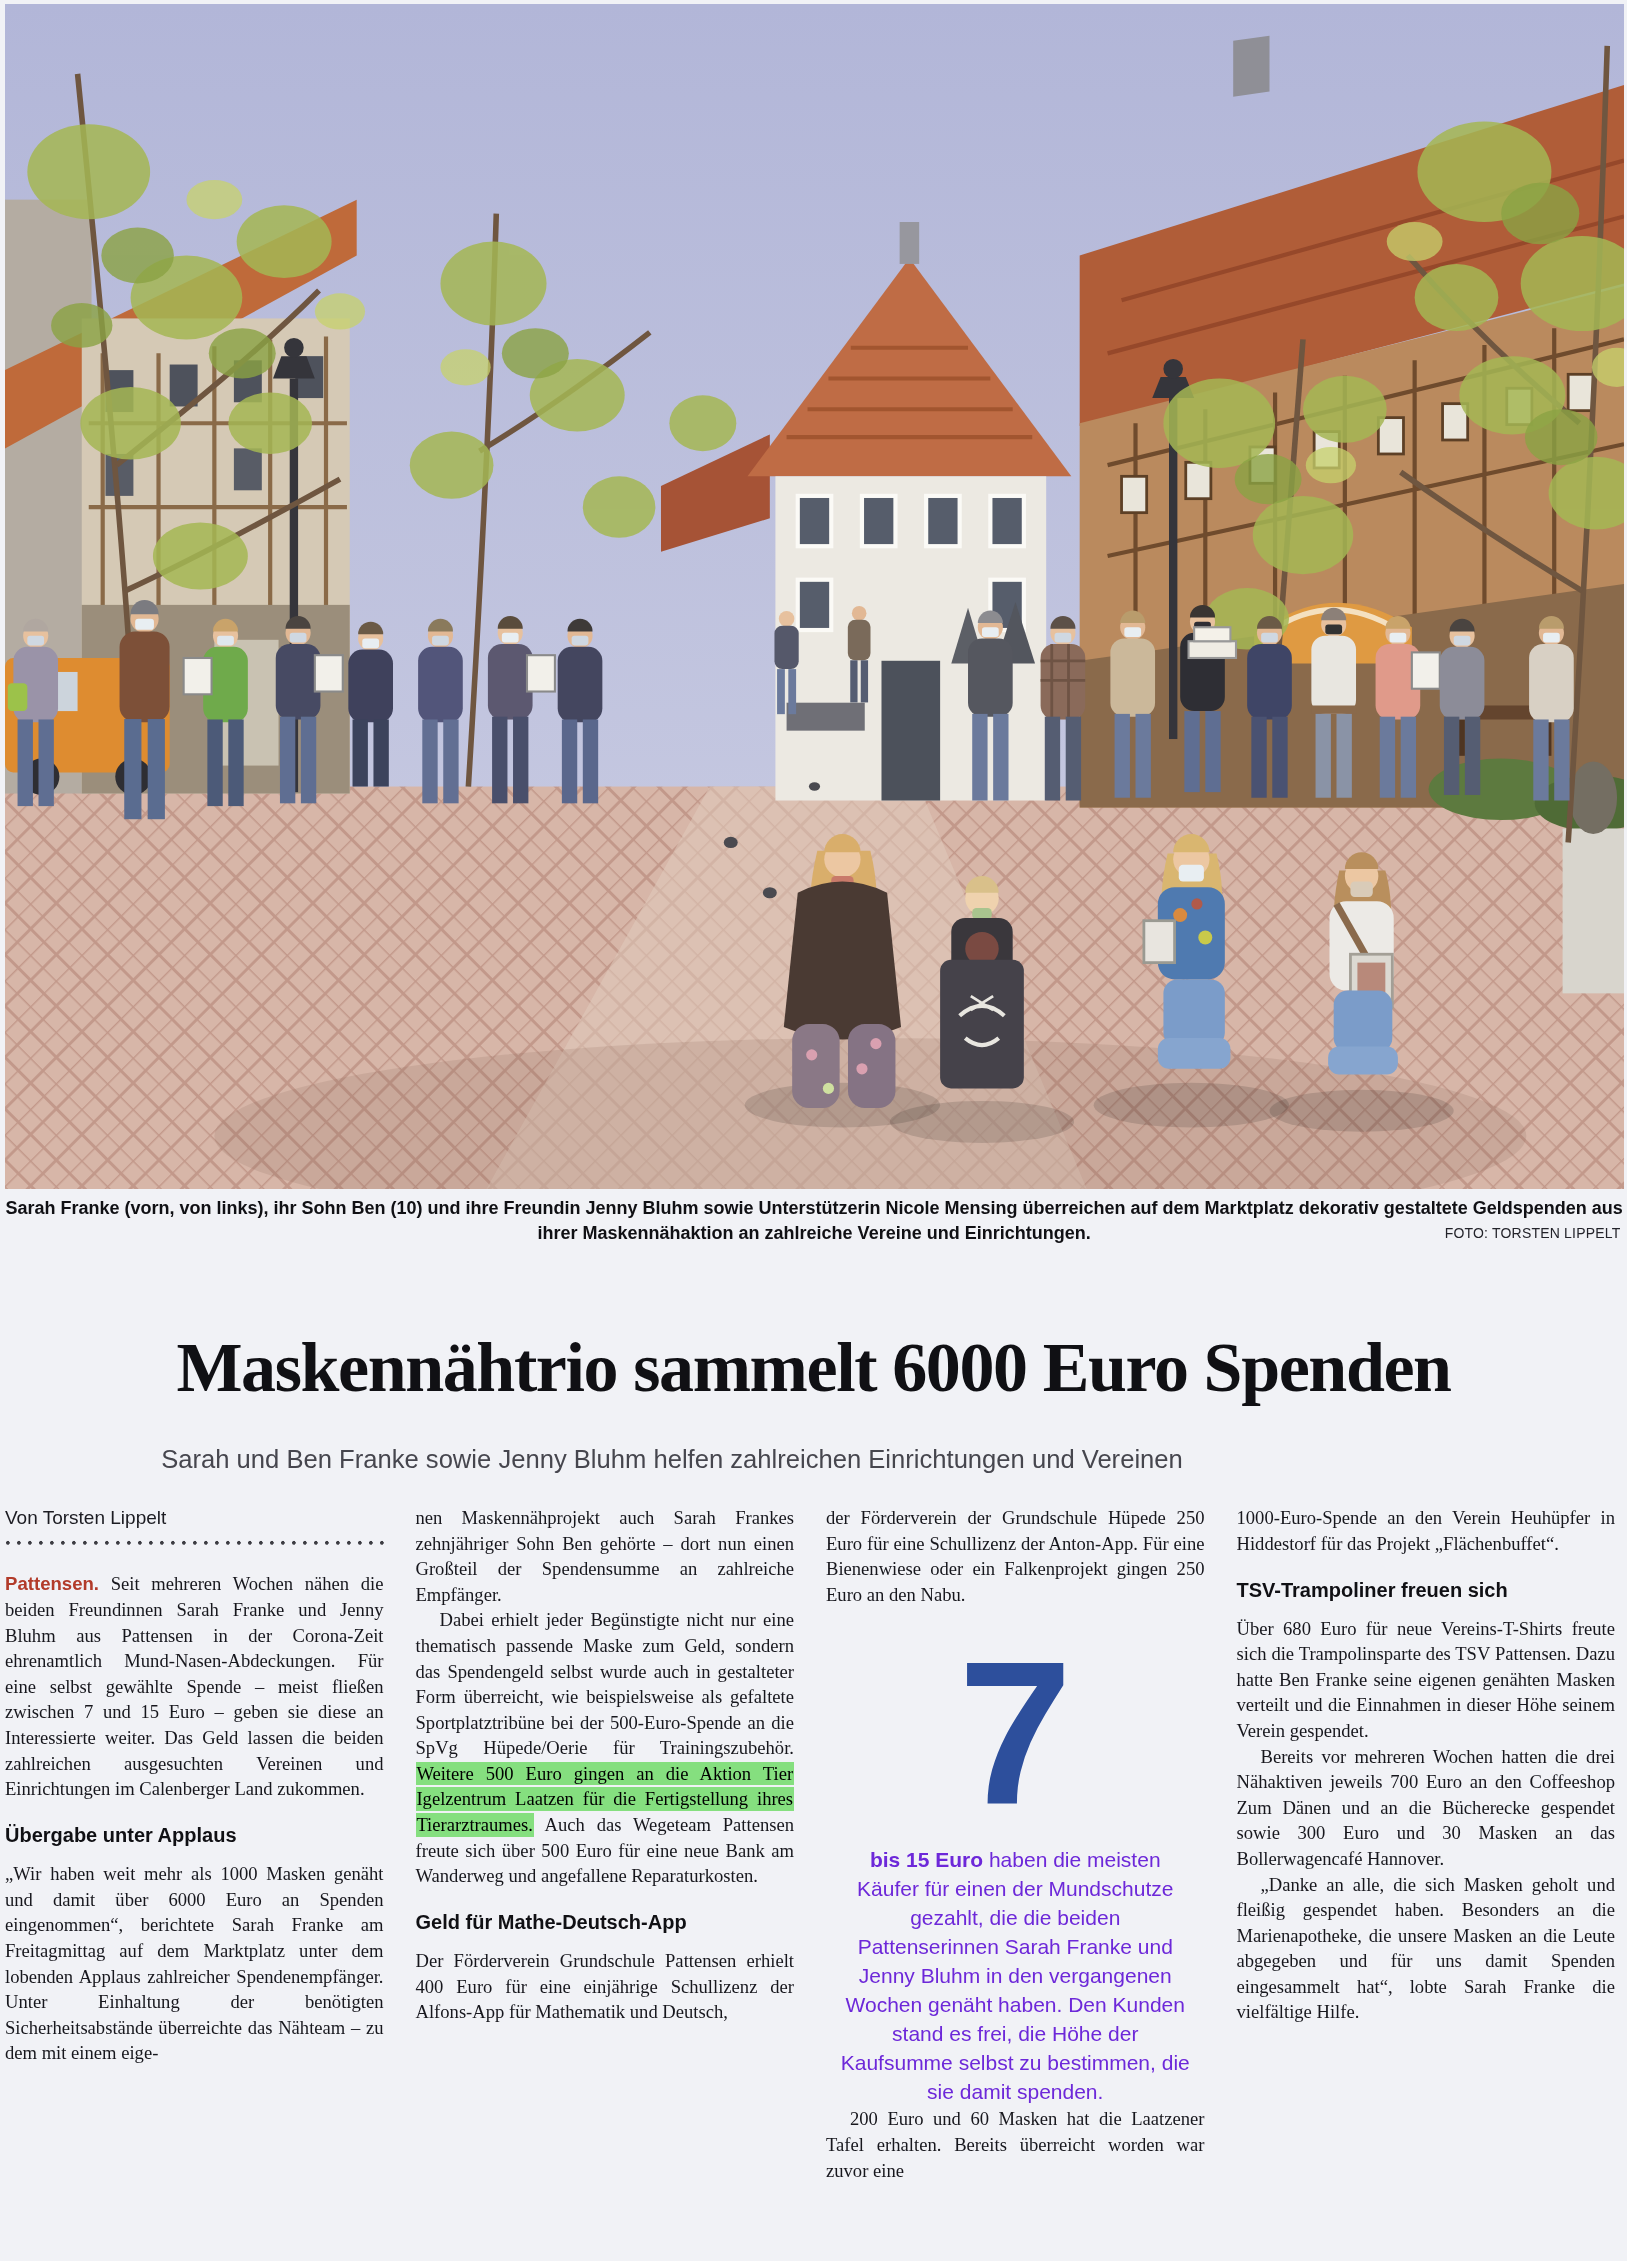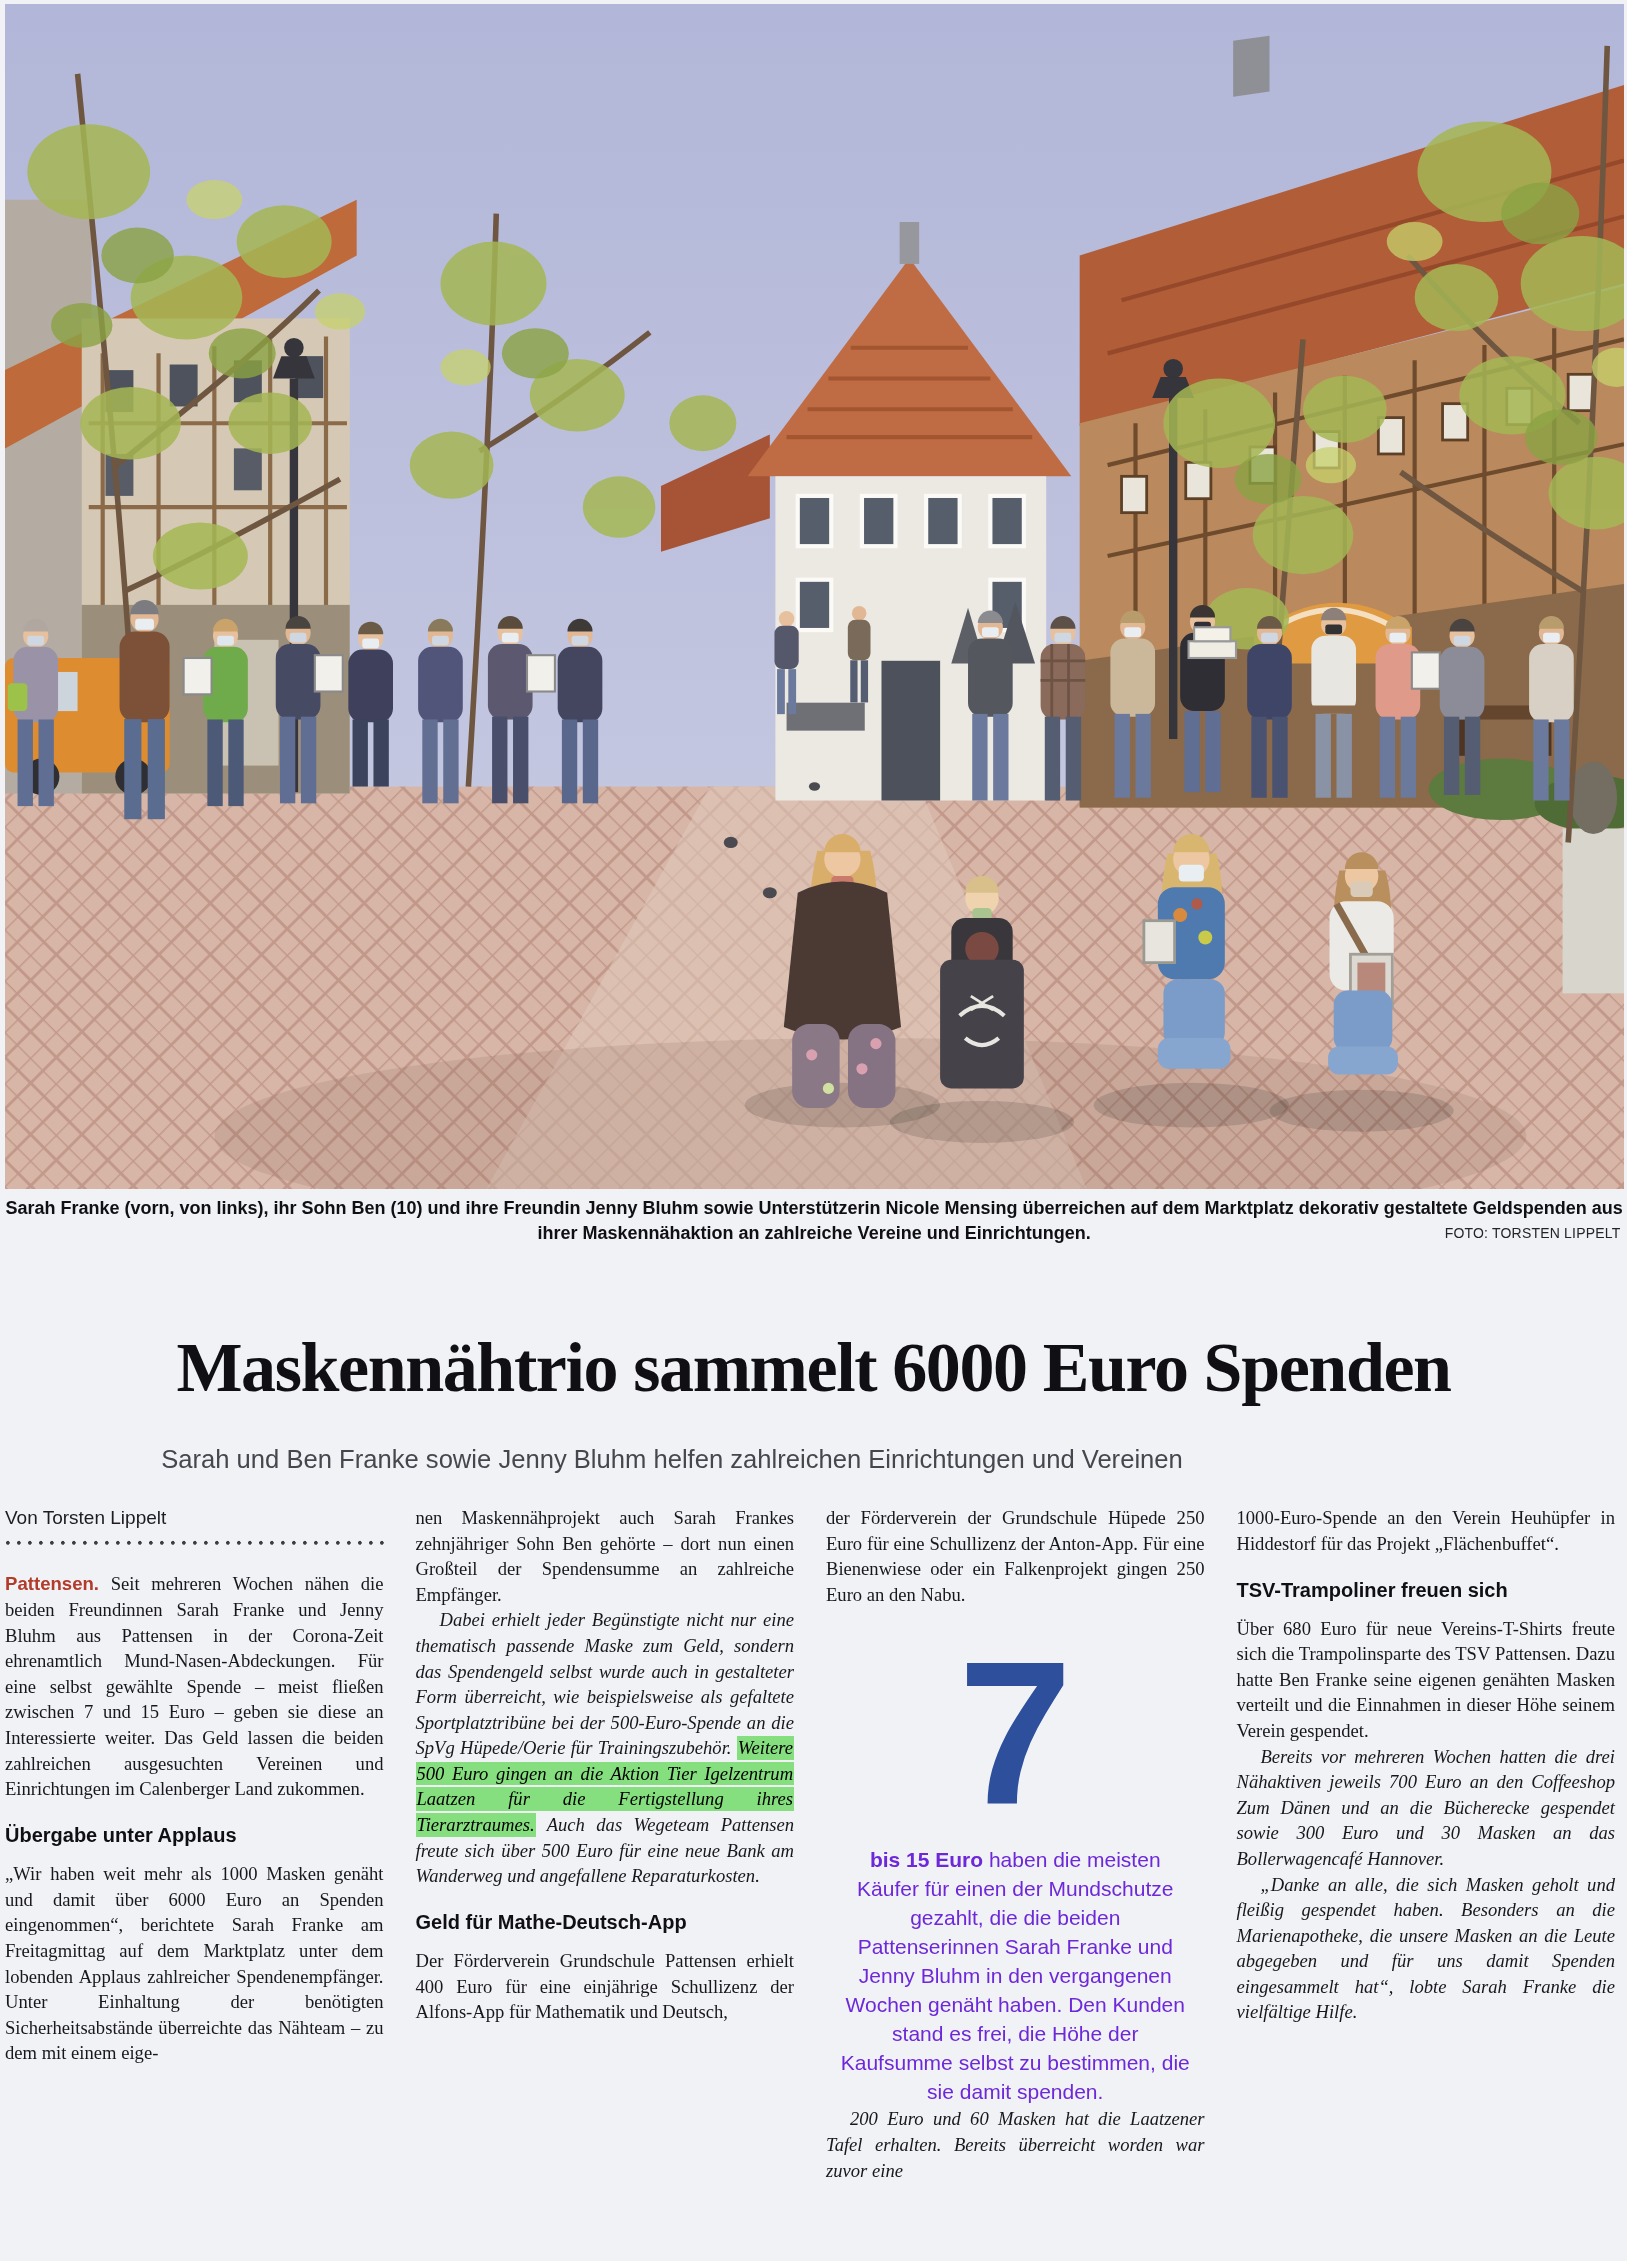--- a/index.html
+++ b/index.html
@@ -51,21 +51,21 @@
     position:absolute;left:5px;top:1505px;width:1610px;height:748px;
     display:flex;gap:32px;
   }
   .col{
     flex:1 1 0;min-width:0;
     font-size:18.6px;line-height:25.6px;
     text-align:justify;
     hyphens:auto;-webkit-hyphens:auto;
   }
   .col p{margin:0;}
-  .col p.indent{text-indent:24px;font-style:italic;}
+  .col p.indent{text-indent:24px;}
   .byline{
     font-family:"Liberation Sans", sans-serif;
     font-size:19px;color:#1c1c22;text-align:left;
   }
   .dotted-rule{
     height:5.6px;margin:9.3px 0 26px 0;
     background:radial-gradient(circle at 2.8px 2.8px,#3c3c42 1.7px,transparent 2px);
     background-size:11px 5.6px;background-repeat:repeat-x;
   }
   .dateline{

